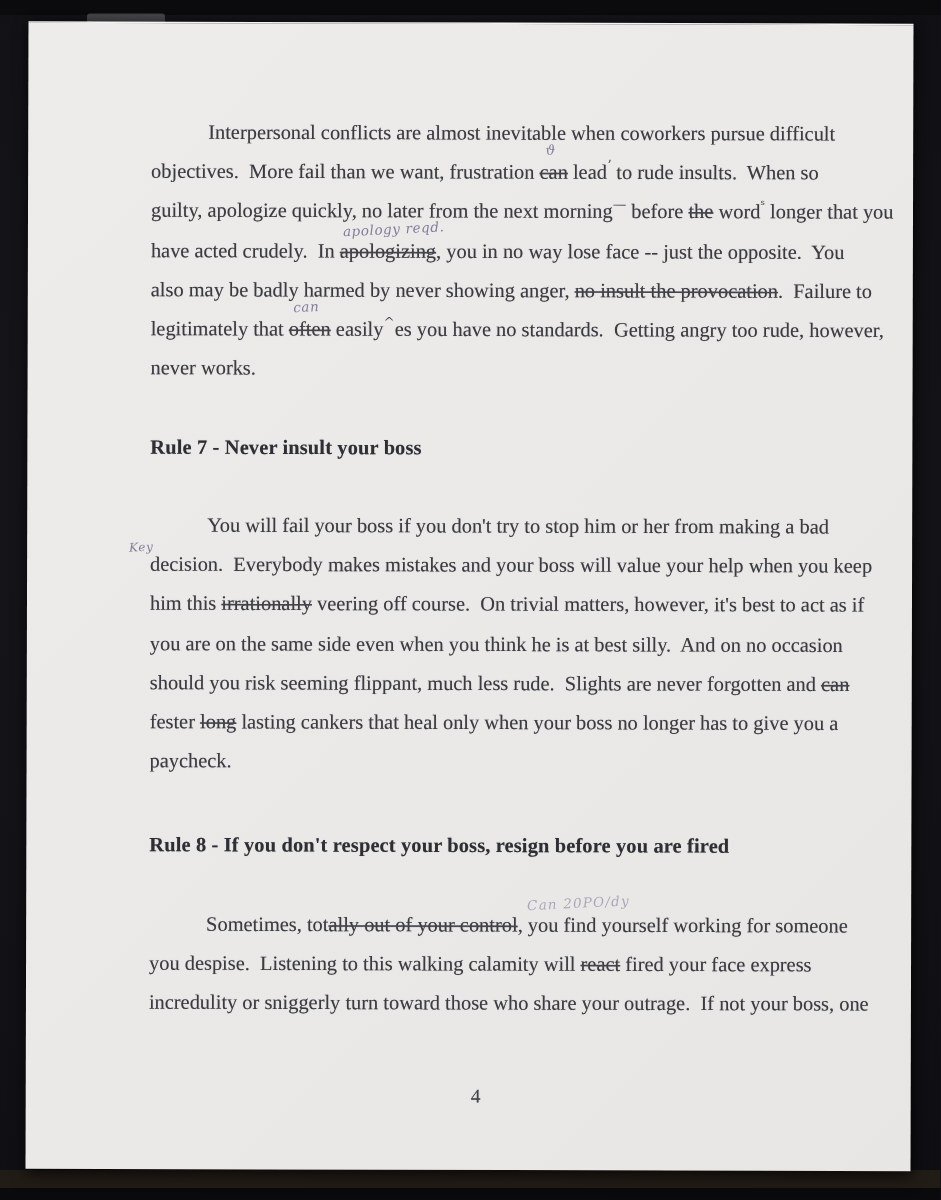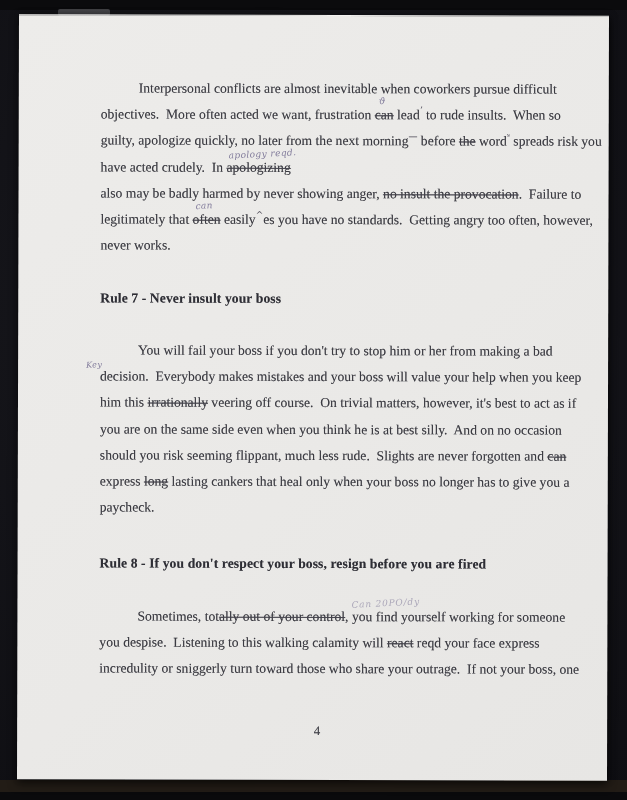--- a/index.html
+++ b/index.html
@@ -81,40 +81,40 @@
 <div class="scan-bg"></div>
 <div class="scan-strip-top"></div>
 <div class="scan-strip-bottom-brown"></div>
 <div class="scan-strip-bottom"></div>
 <div class="scan-smudge"></div>
 
 <div class="paper">
   <div class="text-area" id="doc">
       <div id="b-p1" class="block paragraph">
         <div class="line indent"><span class="seg">Interpersonal conflicts are almost inevitable when coworkers pursue difficult</span></div>
-        <div class="line"><span class="seg">objectives.  More often acted we want, frustration </span><span class="seg struck">can<span class="hw" style="left: 4px;">ϑ</span></span><span class="seg"> lead</span><span class="mark">ʼ</span><span class="seg"> to rude insults.  When so</span></div>
-        <div class="line"><span class="seg">guilty, apologize quickly, no later from the next morning</span><span class="mark">—</span><span class="seg"> before </span><span class="seg struck">the</span><span class="seg"> word</span><span class="mark">ˢ</span><span class="seg"> spreads risk you</span></div>
-        <div class="line"><span class="seg">have acted crudely.  In </span><span class="seg struck">apologizing<span class="hw" style="left: 2px;">apology reqd.</span></span></div>
+        <div class="line"><span class="seg">objectives.  More fail than we want, frustration </span><span class="seg struck">can<span class="hw" style="left: 4px;">ϑ</span></span><span class="seg"> lead</span><span class="mark">ʼ</span><span class="seg"> to rude insults.  When so</span></div>
+        <div class="line"><span class="seg">guilty, apologize quickly, no later from the next morning</span><span class="mark">—</span><span class="seg"> before </span><span class="seg struck">the</span><span class="seg"> word</span><span class="mark">ˢ</span><span class="seg"> longer that you</span></div>
+        <div class="line"><span class="seg">have acted crudely.  In </span><span class="seg struck">apologizing<span class="hw" style="left: 2px;">apology reqd.</span></span><span class="seg">, you in no way lose face -- just the opposite.  You</span></div>
         <div class="line"><span class="seg">also may be badly harmed by never showing anger, </span><span class="seg struck">no insult the provocation</span><span class="seg">.  Failure to</span></div>
-        <div class="line"><span class="seg">legitimately that </span><span class="seg struck">often<span class="hw" style="left: 3px;">can</span></span><span class="seg"> easily</span><span class="mark">^</span><span class="seg">es you have no standards.  Getting angry too often, however,</span></div>
+        <div class="line"><span class="seg">legitimately that </span><span class="seg struck">often<span class="hw" style="left: 3px;">can</span></span><span class="seg"> easily</span><span class="mark">^</span><span class="seg">es you have no standards.  Getting angry too rude, however,</span></div>
         <div class="line"><span class="seg">never works.</span></div>
       </div>
       <div id="b-h1" class="block heading">Rule 7 - Never insult your boss</div>
       <div id="b-p2" class="block paragraph">
         <div class="line indent"><span class="seg">You will fail your boss if you don't try to stop him or her from making a bad</span></div>
         <div class="line"><span class="seg">decision<span class="hw tiny" style="left: -14px;">Key</span></span><span class="seg">.  Everybody makes mistakes and your boss will value your help when you keep</span></div>
         <div class="line"><span class="seg">him this </span><span class="seg struck">irrationally</span><span class="seg"> veering off course.  On trivial matters, however, it's best to act as if</span></div>
         <div class="line"><span class="seg">you are on the same side even when you think he is at best silly.  And on no occasion</span></div>
         <div class="line"><span class="seg">should you risk seeming flippant, much less rude.  Slights are never forgotten and </span><span class="seg struck">can</span></div>
-        <div class="line"><span class="seg">express </span><span class="seg struck">long</span><span class="seg"> lasting cankers that heal only when your boss no longer has to give you a</span></div>
+        <div class="line"><span class="seg">fester </span><span class="seg struck">long</span><span class="seg"> lasting cankers that heal only when your boss no longer has to give you a</span></div>
         <div class="line"><span class="seg">paycheck.</span></div>
       </div>
       <div id="b-h2" class="block heading">Rule 8 - If you don't respect your boss, resign before you are fired</div>
       <div id="b-p3" class="block paragraph">
         <div class="line indent"><span class="seg">Sometimes, tot</span><span class="seg struck">ally out of your control</span><span class="seg">, </span><span class="seg">you find yourself working for someone<span class="hw faint" style="left: 0px;">Can 20PO/dy</span></span></div>
-        <div class="line"><span class="seg">you despise.  Listening to this walking calamity will </span><span class="seg struck">react</span><span class="seg"> reqd your face express</span></div>
+        <div class="line"><span class="seg">you despise.  Listening to this walking calamity will </span><span class="seg struck">react</span><span class="seg"> fired your face express</span></div>
         <div class="line"><span class="seg">incredulity or sniggerly turn toward those who share your outrage.  If not your boss, one</span></div>
       </div>
     </div>
   <div class="text-area" style="pointer-events:none;">
     <div class="page-number">4</div>
   </div>
 </div>
 
 </body></html>

